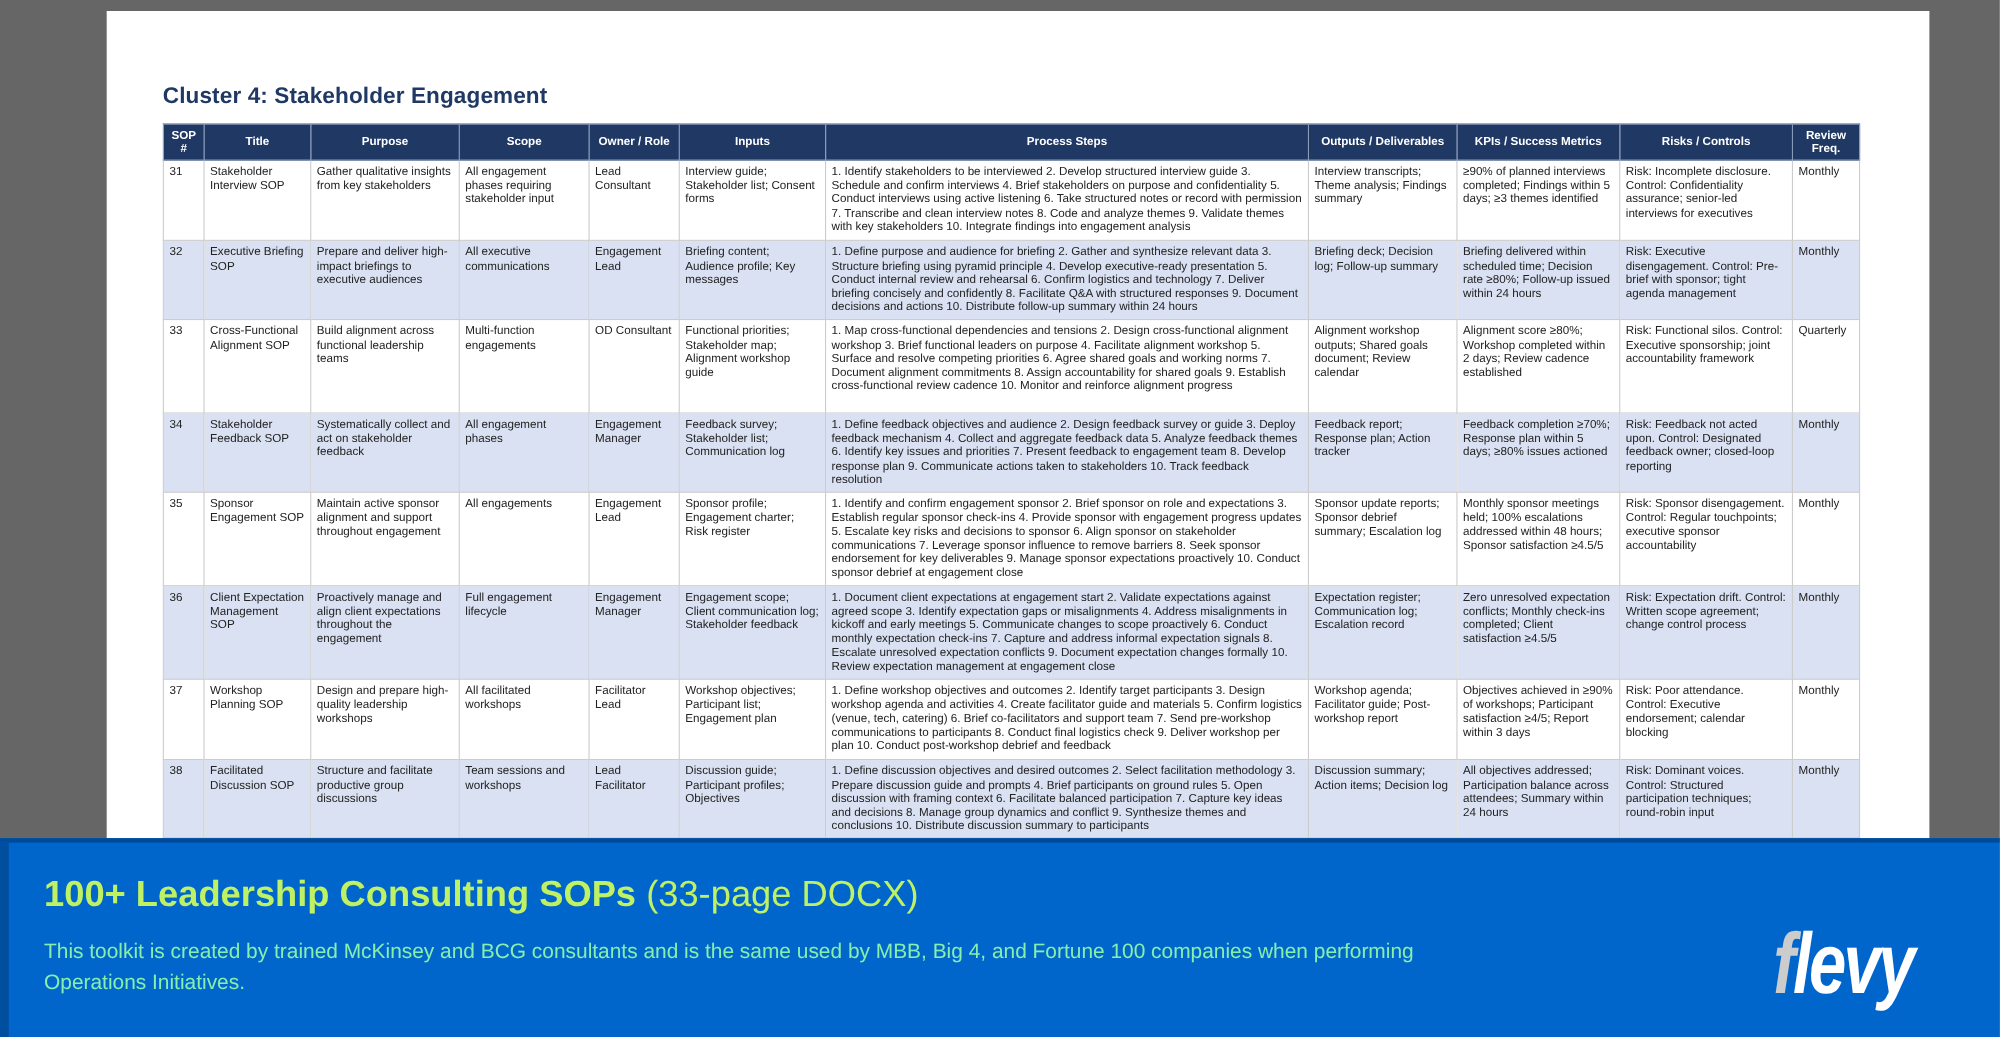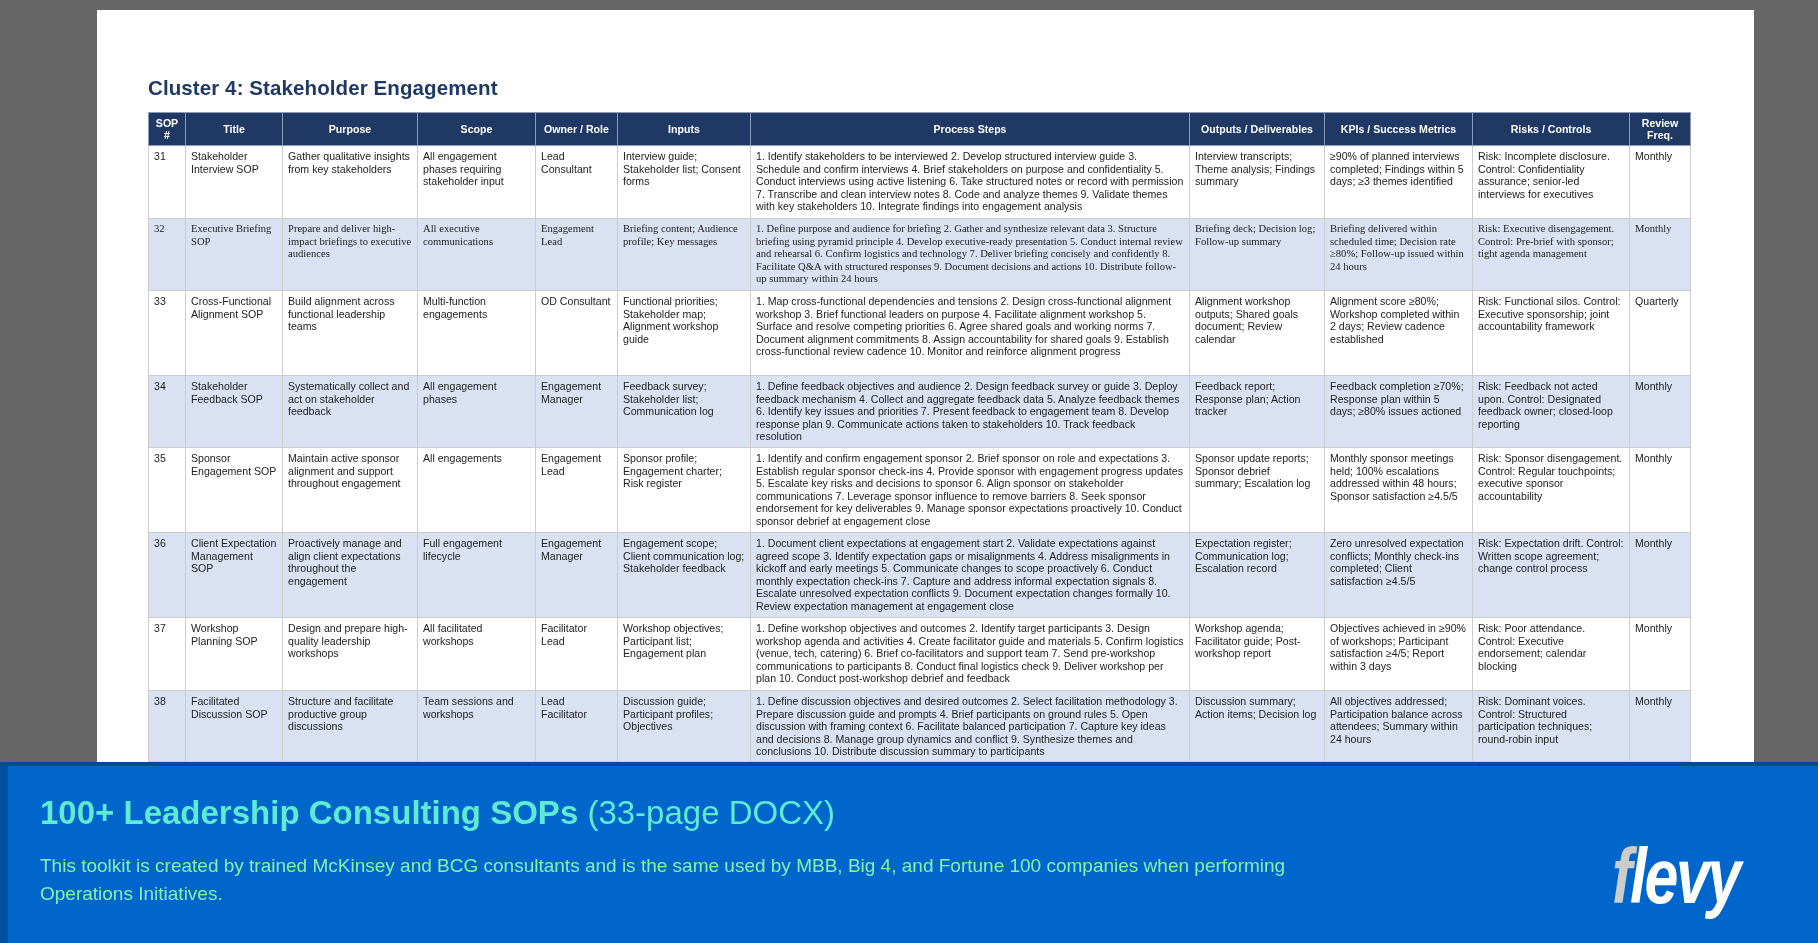--- a/index.html
+++ b/index.html
@@ -4,31 +4,31 @@
 <style>
   html, body { margin:0; padding:0; }
   body { width:1818px; height:943px; background:#666666; position:relative; overflow:hidden; font-family:"Liberation Sans", sans-serif; }
   .page { position:absolute; left:97px; top:10px; width:1657px; height:760px; background:#ffffff; overflow:hidden; }
   .cluster-title { position:absolute; left:51px; top:66px; font-size:20.5px; font-weight:bold; color:#1f3864; letter-spacing:0.1px; }
   table.sop { position:absolute; left:51px; top:102px; border-collapse:collapse; table-layout:fixed; width:1542px; font-size:10.6px; color:#222; }
   table.sop th { background:#1f3864; color:#ffffff; font-weight:bold; font-size:10.6px; text-align:center; vertical-align:middle; height:32px; padding:0 3px; border:1px solid #8a9ab8; line-height:12px; }
   table.sop td { vertical-align:top; padding:4px 5px 3px 5px; border:1px solid #cccccc; line-height:12.6px; overflow:hidden; }
   table.sop tr.alt td { background:#d9e1f2; }
   table.sop tr.r31 td { height:65px; }
-  table.sop tr.r32 td { height:64px;font-family:Liberation Serif, serif; }
+  table.sop tr.r32 td { height:64px; }
   table.sop tr.r33 td { height:77px; }
   table.sop tr.r34 td { height:64px; }
   table.sop tr.r35 td { height:77px; }
   table.sop tr.r36 td { height:77px; }
   table.sop tr.r37 td { height:65px; }
   table.sop tr.r38 td { height:63px;margin-top:12px; }
   table.sop tr.r39 td { height:40px; }
   .banner { position:absolute; left:0; top:762px; width:1818px; height:181px; background:#0066cc; border-top:4px solid #004a99; box-sizing:border-box; }
   .banner-left-edge { position:absolute; left:0; top:0; width:8px; height:100%; background:#004f9f; }
-  .banner-title { position:absolute; left:40px; top:28px; font-size:33px; color:#5eead4; white-space:nowrap;text-align:center; }
+  .banner-title { position:absolute; left:40px; top:28px; font-size:33px; color:#bef264; white-space:nowrap;text-align:center; }
   .banner-title .bold { font-weight:bold; }
   .banner-title .light { font-weight:normal; }
   .banner-desc { position:absolute; left:40px; top:86px; width:1300px; font-size:19px; line-height:28px; color:#86efac; }
   .banner-link { position:absolute; left:40px; top:150px; font-size:15.5px; color:#f0c330; }
   .flevy-logo { position:absolute; left:1612px; top:70px; font-size:78px; font-weight:bold; font-style:italic; color:#ffffff; letter-spacing:-3px; transform:scaleX(0.78); transform-origin:left top; line-height:80px; }
   .flevy-logo .f { color:#cccccc; }
 </style>
 </head>
 <body>
 

